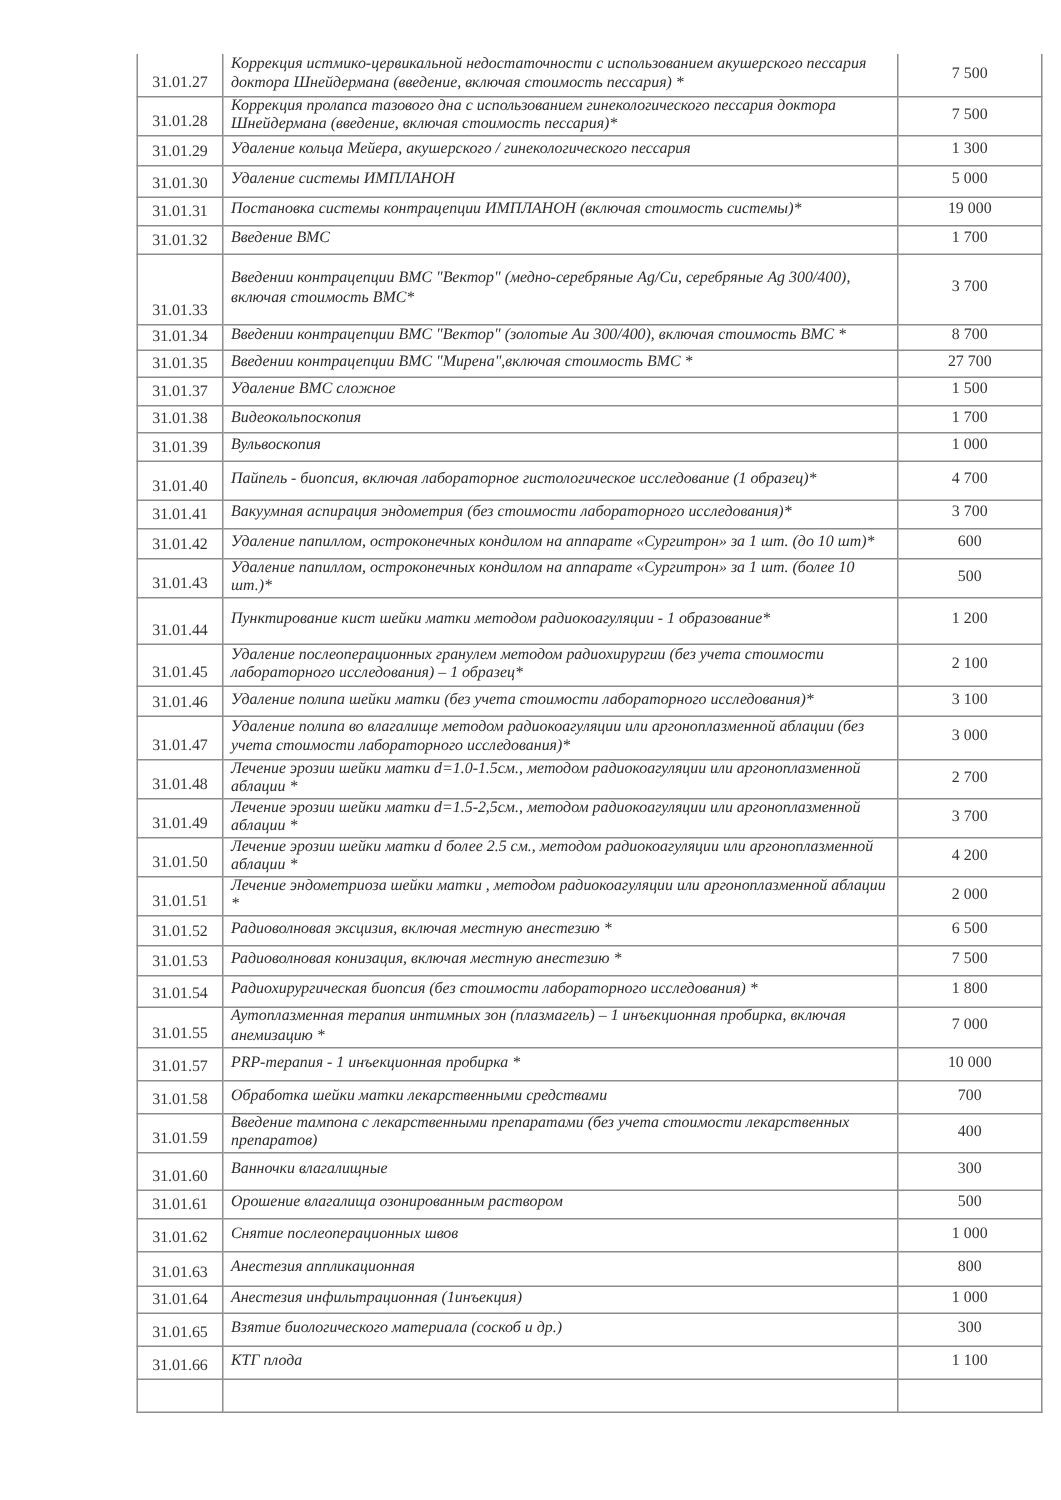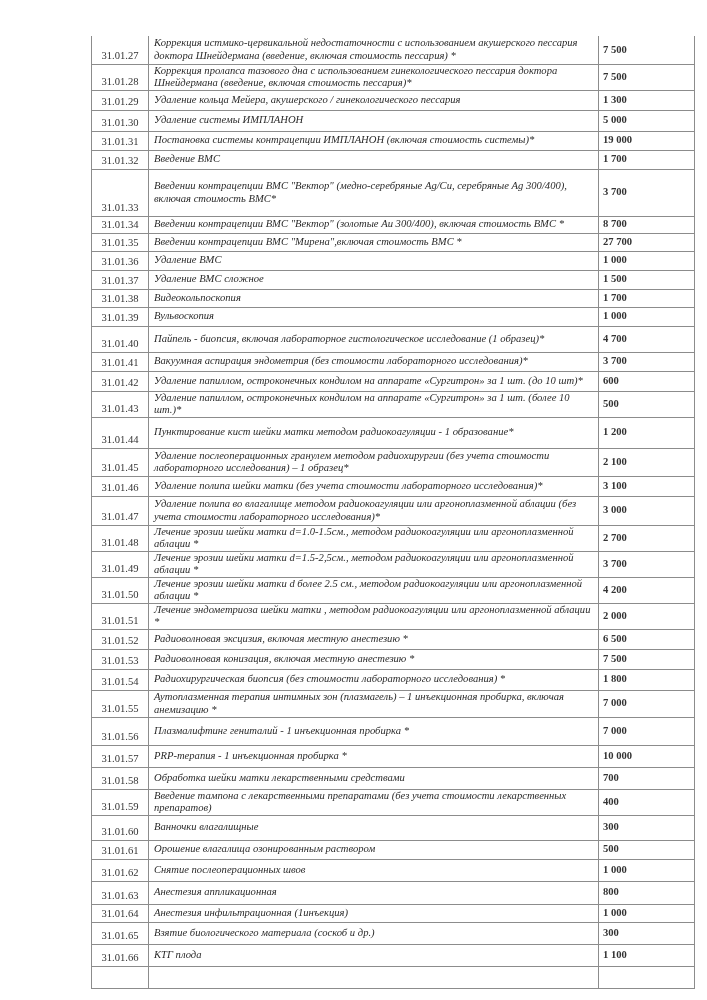--- a/index.html
+++ b/index.html
@@ -4,21 +4,21 @@
 <style>
   html, body { margin: 0; padding: 0; background: #ffffff; }
   body { width: 707px; height: 1000px; position: relative; overflow: hidden;
          font-family: "Liberation Serif", "DejaVu Serif", serif; color: #2a2a2a; }
   table { position: absolute; left: 91px; top: 36px; width: 604px;
           border-collapse: collapse; table-layout: fixed; font-size: 10.6px; line-height: 12.5px; }
   td { border: 1px solid #8c8c8c; padding: 0 4px; }
   tr.first td { border-top: none; }
   td.code { width: 48px; text-align: center; vertical-align: bottom; padding-bottom: 1px; color: #333; font-family: Liberation Serif, serif; }
   td.name { width: 440px; vertical-align: middle; padding-left: 5px; font-style: italic; }
-  td.price { vertical-align: middle; color: #333; font-weight: bold; }
+  td.price { text-align: center; vertical-align: middle; color: #333; }
 </style>
 </head>
 <body>
 
 <table>
   <tbody id="tbody">
       <tr class="first" style="height: 28px;">
         <td class="code">31.01.27</td>
         <td class="name">Коррекция истмико-цервикальной недостаточности с использованием акушерского пессария доктора Шнейдермана (введение, включая стоимость пессария) *</td>
         <td class="price">7 500</td>
@@ -57,25 +57,20 @@
         <td class="code">31.01.34</td>
         <td class="name">Введении контрацепции ВМС  "Вектор" (золотые Au 300/400), включая стоимость ВМС *</td>
         <td class="price">8 700</td>
       </tr>
       <tr style="height: 18px;">
         <td class="code">31.01.35</td>
         <td class="name">Введении контрацепции ВМС  "Мирена",включая стоимость ВМС *</td>
         <td class="price">27 700</td>
       </tr>
       <tr style="height: 19px;">
-        <td class="code">31.01.36</td>
-        <td class="name">Удаление ВМС</td>
-        <td class="price">1 000</td>
-      </tr>
-      <tr style="height: 19px;">
         <td class="code">31.01.37</td>
         <td class="name">Удаление ВМС сложное</td>
         <td class="price">1 500</td>
       </tr>
       <tr style="height: 18px;">
         <td class="code">31.01.38</td>
         <td class="name">Видеокольпоскопия</td>
         <td class="price">1 700</td>
       </tr>
       <tr style="height: 19px;">
@@ -156,25 +151,20 @@
       <tr style="height: 21px;">
         <td class="code">31.01.54</td>
         <td class="name">Радиохирургическая биопсия   (без стоимости лабораторного исследования) *</td>
         <td class="price">1 800</td>
       </tr>
       <tr style="height: 27px;">
         <td class="code">31.01.55</td>
         <td class="name">Аутоплазменная терапия интимных зон (плазмагель) – 1 инъекционная пробирка, включая анемизацию *</td>
         <td class="price">7 000</td>
       </tr>
-      <tr style="height: 28px;">
-        <td class="code">31.01.56</td>
-        <td class="name">Плазмалифтинг гениталий - 1 инъекционная пробирка *</td>
-        <td class="price">7 000</td>
-      </tr>
       <tr style="height: 22px; margin-top: 20px;">
         <td class="code">31.01.57</td>
         <td class="name">PRP-терапия   - 1 инъекционная пробирка *</td>
         <td class="price">10 000</td>
       </tr>
       <tr style="height: 22px;">
         <td class="code">31.01.58</td>
         <td class="name">Обработка шейки матки лекарственными средствами</td>
         <td class="price">700</td>
       </tr>

